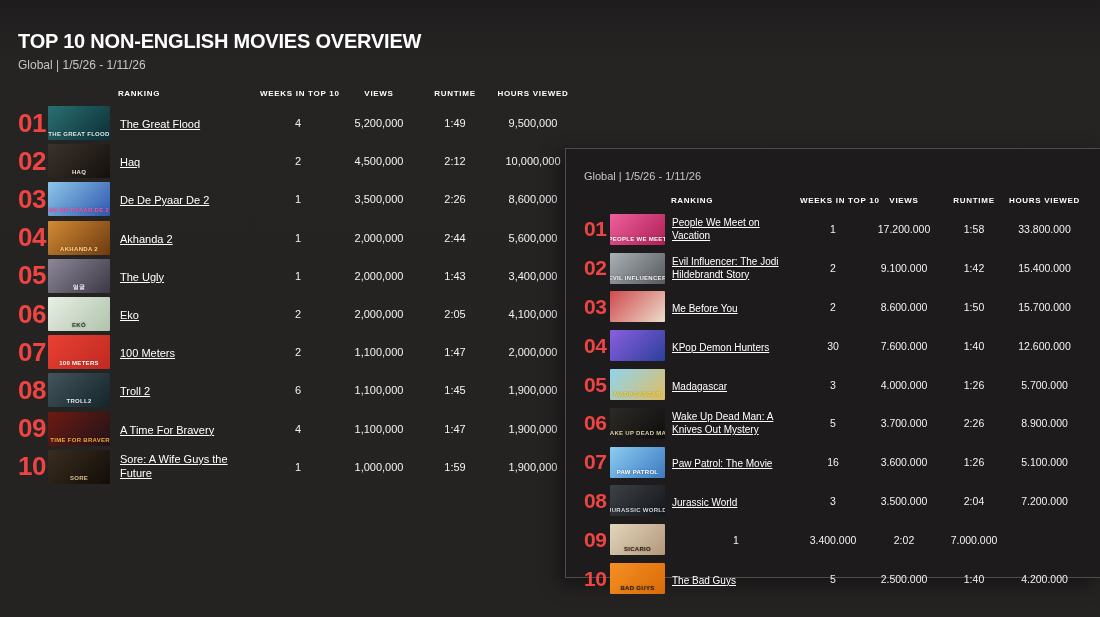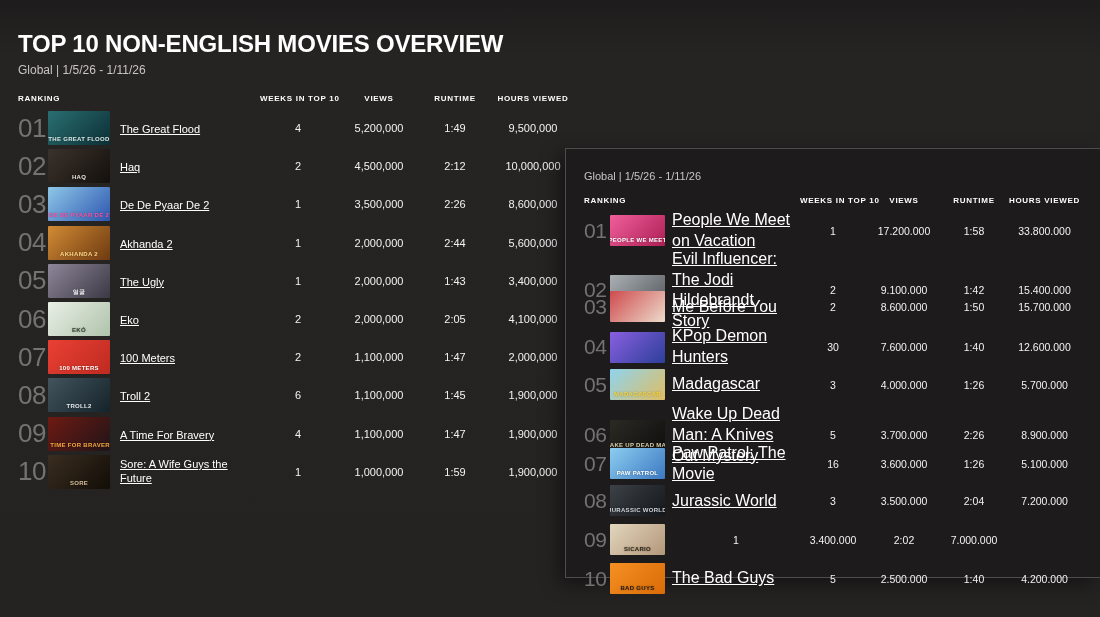--- a/index.html
+++ b/index.html
@@ -12,41 +12,41 @@
   }
 
   
   .tbl-title { font-weight:800; letter-spacing:-0.2px; color:#fff; }
   .tbl-subtitle { color:#c7c5c3; font-weight:400; }
   .hdr-row, .row { display:grid; align-items:center; }
   .hdr-cell {
     font-size:8px; font-weight:700; letter-spacing:0.7px; color:#fdfdfd;
     text-transform:uppercase; text-align:center; white-space:nowrap;
   }
-  .hdr-cell.first { grid-column:1 / span 3; text-align:left; }
-  .rank { font-weight:400; color:#737373; letter-spacing:-0.5px; }
+  .hdr-cell.first { grid-column:1 / span 3; text-align:center; }
+  .rank { font-weight:700; color:#ef4444; letter-spacing:-0.5px; }
   .thumb {
     border-radius:1px; position:relative; overflow:hidden;
     display:flex; align-items:flex-end; justify-content:center;
   }
   .thumb-label {
     font-size:6px; font-weight:700; letter-spacing:0.3px; line-height:1;
     padding-bottom:3px; text-transform:uppercase; white-space:nowrap;
     text-shadow:0 0 2px rgba(0,0,0,.35);
   }
   .title-cell { padding-right:6px; }
   .title-cell a {
     color:#fff; text-decoration:underline; cursor:pointer;
     font-weight:400; display:inline-block; line-height:1.3;
   }
   .num { text-align:center; color:#f2f2f2; font-weight:400; white-space:nowrap; }
 
   
   .panel-left { position:absolute; left:18px; top:30px; width:560px; }
-  .panel-left .tbl-title { font-size:24px; }
+  .panel-left .tbl-title { font-size:20px; }
   .panel-left .tbl-subtitle { font-size:12px; margin-top:5px; }
   .panel-left .hdr-row { margin-top:17px; grid-template-columns:30px 72px 140px 76px 86px 66px 90px; }
   .panel-left .rows { margin-top:6px; }
   .panel-left .row { grid-template-columns:30px 72px 140px 76px 86px 66px 90px; height:38.2px; }
   .panel-left .rank { font-size:26px; }
   .panel-left .thumb { width:62px; height:34px; }
   .panel-left .title-cell a { font-size:11px; }
   .panel-left .num { font-size:11px; }
 
   
@@ -58,21 +58,21 @@
     box-shadow:-6px 6px 18px rgba(0,0,0,0.45);
     padding:17px 18px 0 18px;
   }
   .panel-right .tbl-title { font-size:16.5px; }
   .panel-right .tbl-subtitle { font-size:11px; margin-top:4px; }
   .panel-right .hdr-row { margin-top:14px; grid-template-columns:26px 62px 128px 66px 76px 64px 77px; }
   .panel-right .rows { margin-top:5px; }
   .panel-right .row { grid-template-columns:26px 62px 128px 66px 76px 64px 77px; height:38.8px; }
   .panel-right .rank { font-size:21px; }
   .panel-right .thumb { width:55px; height:31px; }
-  .panel-right .title-cell a { font-size:16px; }
+  .panel-right .title-cell a { font-size:10px; }
   .panel-right .num { font-size:10.5px; }
 </style>
 </head>
 <body>
 
 <section class="panel-left">
   <h1 class="tbl-title">TOP 10 NON-ENGLISH MOVIES OVERVIEW</h1>
   <div class="tbl-subtitle">Global | 1/5/26 - 1/11/26</div>
   <div class="hdr-row">
     <div class="hdr-cell first">RANKING</div>

